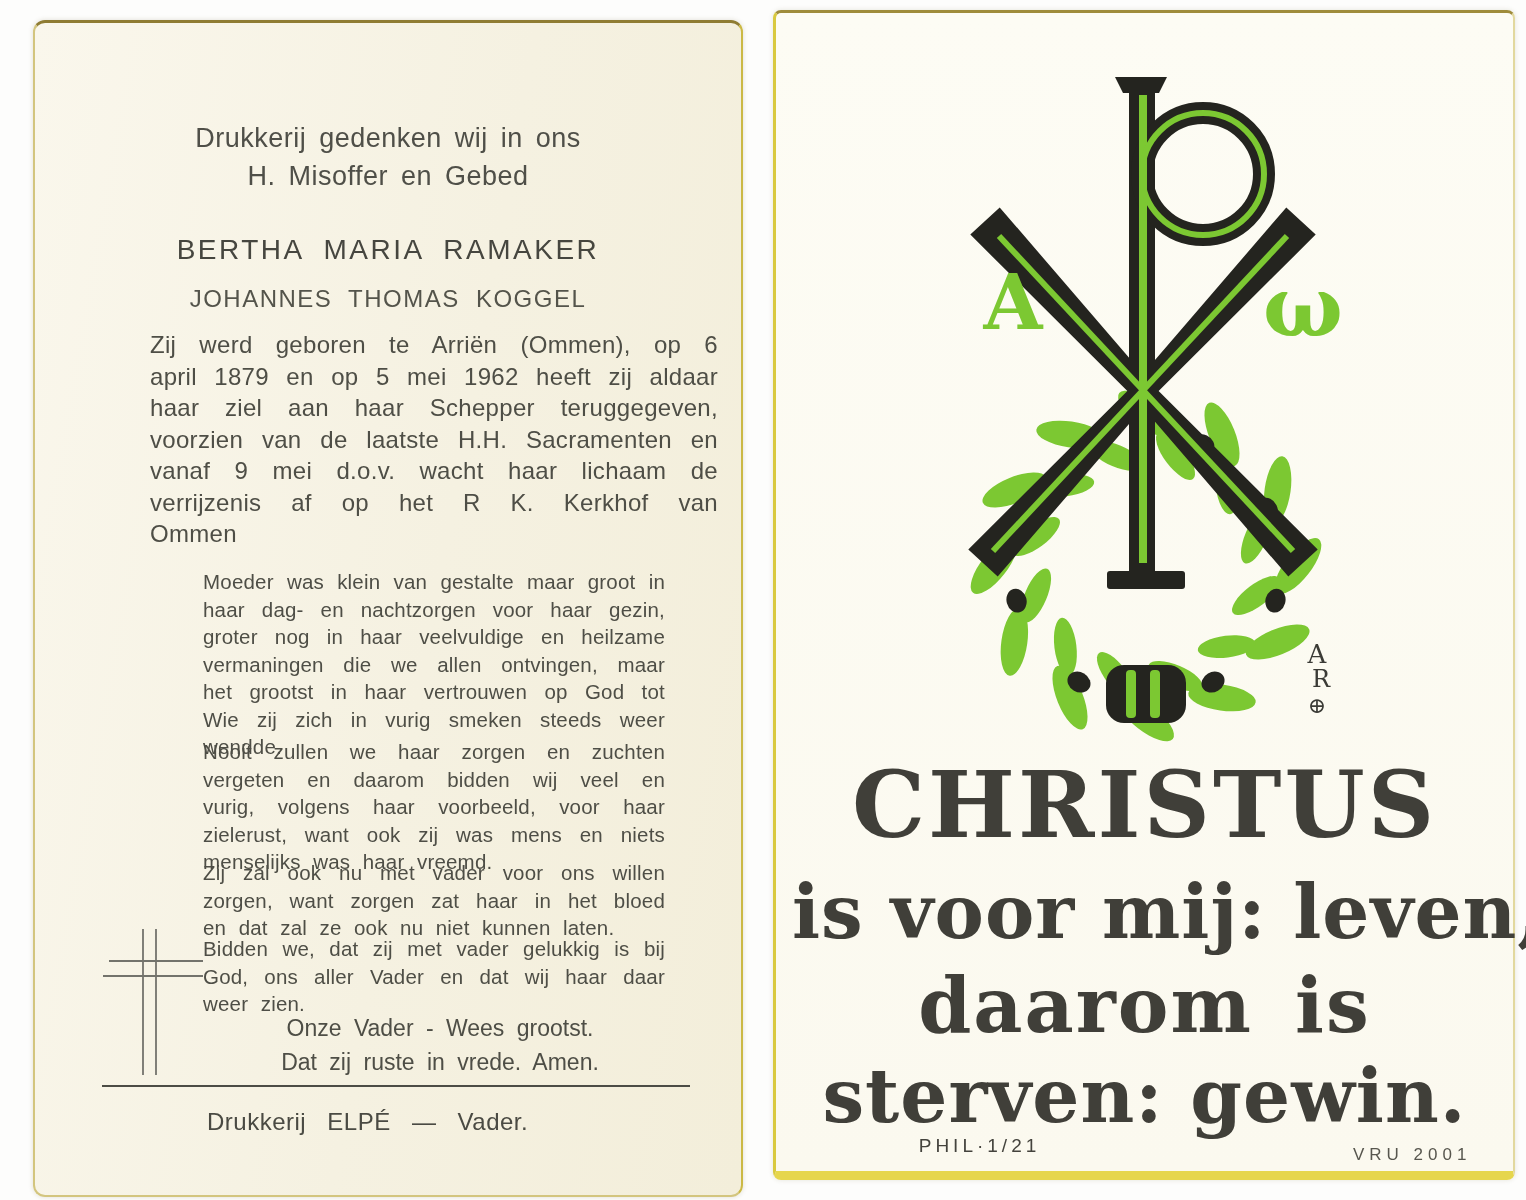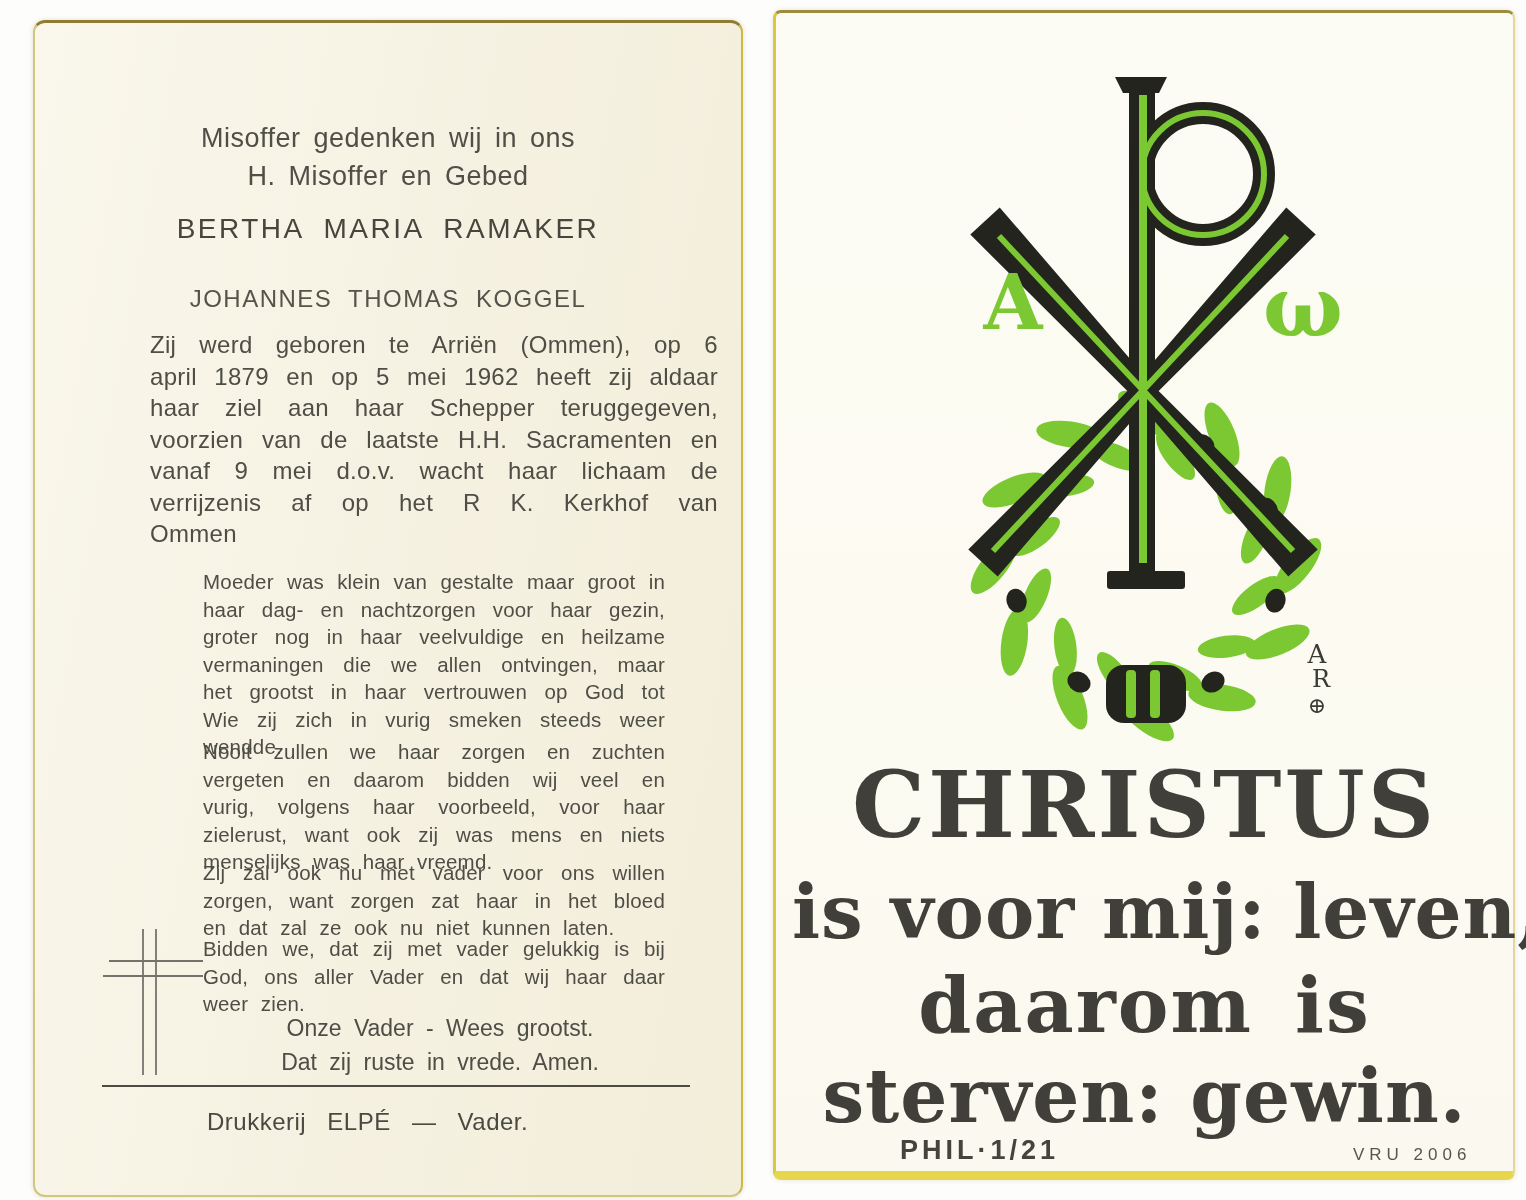--- a/index.html
+++ b/index.html
@@ -9,21 +9,21 @@
   
   .card-left{
     position:absolute;left:33px;top:20px;width:706px;height:1172px;
     background:linear-gradient(100deg,#faf7ec 0%,#f5f1e1 55%,#f3eeda 100%);
     border:2px solid #d3c57e;border-top:3px solid #8f7c33;border-right:2px solid #cbb945;
     border-radius:12px;box-shadow:0 0 5px rgba(90,80,30,.18);
   }
   .card-left *{color:#4b4b44;}
   .cline{position:absolute;left:30px;right:30px;text-align:center;white-space:nowrap;}
   .intro{font-size:27px;letter-spacing:.5px;word-spacing:5px;color:#4f4f48;}
-  .name-main{font-size:28px;font-weight:500;letter-spacing:2.5px;word-spacing:10px;color:#46463f;}
+  .name-main{font-size:28px;font-weight:500;letter-spacing:2.5px;word-spacing:10px;color:#46463f;margin-top:21px;}
   .widow{font-size:21px;word-spacing:6px;color:#55554c;}
   .name-husband{font-size:24px;letter-spacing:1.5px;word-spacing:8px;color:#54544b;}
   .para{position:absolute;text-align:justify;color:#4e4e46;}
   .para::after{content:"";display:inline-block;width:0;}
   .p-main{left:76px;width:568px;font-size:24px;line-height:31.5px;word-spacing:.42em;letter-spacing:.3px;margin-left:39px;}
   .p-ind{left:168px;width:462px;font-size:20.5px;line-height:27.5px;word-spacing:.32em;letter-spacing:.2px;}
   .prayer{position:absolute;left:170px;width:470px;text-align:center;font-size:23px;word-spacing:6px;color:#4e4e46;white-space:nowrap;}
   .rule{position:absolute;left:67px;top:1062px;width:588px;height:2px;background:#4c4c45;}
   .printer{position:absolute;left:172px;top:1085px;font-size:24px;word-spacing:14px;letter-spacing:.5px;color:#4a4a43;white-space:nowrap;}
   .cross-svg{position:absolute;left:64px;top:896px;}
@@ -37,31 +37,31 @@
     border-radius:8px;box-shadow:0 0 5px rgba(90,80,30,.15);
   }
   .chiro-svg{position:absolute;left:137px;top:58px;}
   .quote{position:absolute;left:0;right:0;text-align:center;font-family:"DejaVu Serif", serif;
          font-weight:bold;color:#403f39;white-space:nowrap;}
   .q1{top:738px;font-size:92px;letter-spacing:3px;}
   .q2{top:856px;font-size:74px;letter-spacing:1px;padding-left:16px;}
   .q3{top:948px;font-size:76px;letter-spacing:2px;word-spacing:.18em;}
   .q4{top:1040px;font-size:74px;letter-spacing:1px;}
   .reference{position:absolute;left:0;right:330px;top:1122px;text-align:center;
-             font-size:27px;font-weight:bold;letter-spacing:4px;color:#44433d;white-space:nowrap;}
+             font-size:19px;font-weight:normal;letter-spacing:4px;color:#44433d;white-space:nowrap;}
   .credit{position:absolute;left:577px;top:1132px;font-size:17px;font-weight:500;
           letter-spacing:5px;color:#57564e;white-space:nowrap;}
 </style>
 </head>
 <body>
 
 <div id="scan">
 
   <div class="card-left">
-    <div class="cline intro" style="top:100px">Misoffer gedenken wij in ons</div>
+    <div class="cline intro" style="top:100px">Drukkerij gedenken wij in ons</div>
     <div class="cline intro" style="top:138px">H. Misoffer en Gebed</div>
 
     <div class="cline name-main" style="top:190px">BERTHA MARIA RAMAKER</div>
     <div class="cline name-husband" style="top:262px">JOHANNES THOMAS KOGGEL</div>
 
     <div class="para p-main" style="top:306px">Zij werd geboren te Arriën (Ommen), op 6 april 1879 en op 5 mei 1962 heeft zij aldaar haar ziel aan haar Schepper teruggegeven, voorzien van de laatste H.H. Sacramenten en vanaf 9 mei d.o.v. wacht haar lichaam de verrijzenis af op het R K. Kerkhof van Ommen</div>
 
     <div class="para p-ind" style="top:545px">Moeder was klein van gestalte maar groot in haar dag- en nachtzorgen voor haar gezin, groter nog in haar veelvuldige en heilzame vermaningen die we allen ontvingen, maar het grootst in haar vertrouwen op God tot Wie zij zich in vurig smeken steeds weer wendde.</div>
     <div class="para p-ind" style="top:715px">Nooit zullen we haar zorgen en zuchten vergeten en daarom bidden wij veel en vurig, volgens haar voorbeeld, voor haar zielerust, want ook zij was mens en niets menselijks was haar vreemd.</div>
     <div class="para p-ind" style="top:836px">Zij zal ook nu met vader voor ons willen zorgen, want zorgen zat haar in het bloed en dat zal ze ook nu niet kunnen laten.</div>
@@ -159,16 +159,16 @@
         <text x="404" y="642" font-size="22">⊕</text>
       </g>
     </svg>
 
     <div class="quote q1">CHRISTUS</div>
     <div class="quote q2">is voor mij: leven,</div>
     <div class="quote q3">daarom is</div>
     <div class="quote q4">sterven: gewin.</div>
 
     <div class="reference">PHIL·1/21</div>
-    <div class="credit">VRU 2006</div>
+    <div class="credit">VRU 2001</div>
   </div>
 
 </div>
 
 </body></html>

